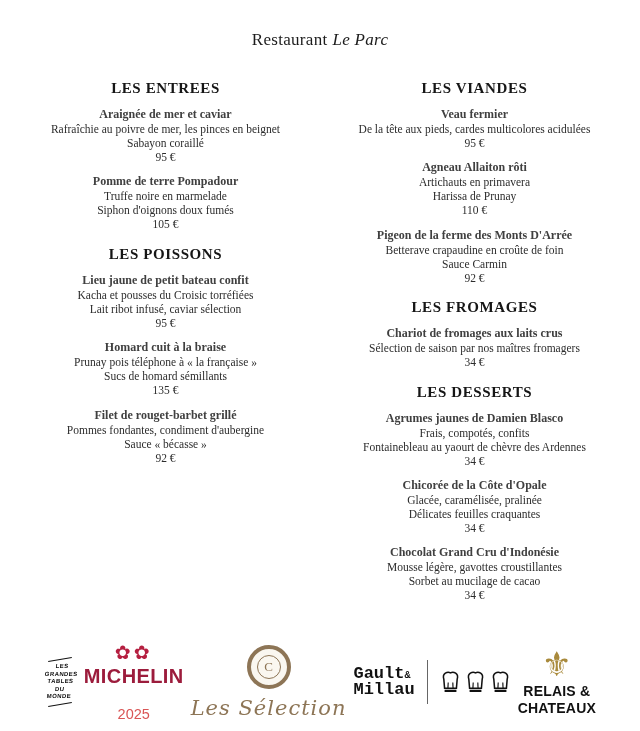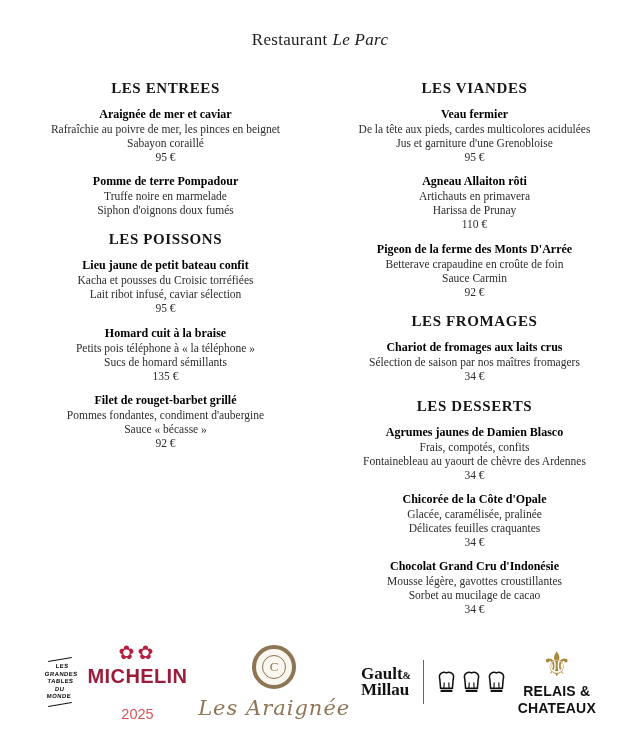--- a/index.html
+++ b/index.html
@@ -16,21 +16,21 @@
 
   .menu { display:flex; gap:26px; padding:30px 24px 0 24px; }
   .col { flex:1; text-align:center; }
 
   .section { margin-bottom:14px; }
   .section-heading {
     font-size:15px; font-weight:bold; letter-spacing:0.6px;
     margin:0 0 10px 0; color:#161616;
   }
   .dish { margin-bottom:10px; }
-  .dish-name { font-size:12px; font-weight:bold; line-height:1.25; color:#000000; }
+  .dish-name { font-size:12px; font-weight:bold; line-height:1.25; color:#404040; }
   .dish-line  { font-size:11.5px; line-height:1.22; color:#2c2c2c; }
   .dish-price { font-size:11.5px; line-height:1.25; color:#2c2c2c; }
 
   .footer {
     position:absolute; left:0; right:0; bottom:6px; height:86px;
     display:flex; align-items:center; justify-content:space-between;
     padding:0 44px;
   }
 
   
@@ -55,21 +55,21 @@
   }
   .c-inner {
     width:22px; height:22px; border-radius:50%; border:1.5px solid #8d7556;
     display:flex; align-items:center; justify-content:center;
     font-size:13px; font-family:"Liberation Serif", serif;
   }
   .c-name { font-family:"DejaVu Serif", serif; font-style:italic;
     font-size:21px; letter-spacing:1px; }
 
   
-  .gault { display:flex; align-items:center; font-family:Liberation Serif, serif; }
+  .gault { display:flex; align-items:center; font-family:Liberation Mono, monospace; }
   .g-words { font-weight:bold; font-size:17px; line-height:0.95; color:#111; text-align:left; }
   .g-amp { font-size:10px; }
   .g-bar { width:1px; height:44px; background:#666; margin:0 12px; }
   .g-toques { display:flex; gap:4px; align-items:flex-end; }
 
   
   .relais { text-align:center; font-family:"Liberation Sans", sans-serif; }
   .r-fleur { color:#a98a3c; font-size:34px; line-height:1; }
   .r-name { font-weight:bold; font-size:14px; color:#111; line-height:1.2;
     letter-spacing:0.2px; margin-top:2px; }
@@ -92,55 +92,55 @@
         <div class="dish">
           <div class="dish-name">Araignée de mer et caviar</div>
           <div class="dish-line">Rafraîchie au poivre de mer, les pinces en beignet</div>
           <div class="dish-line">Sabayon coraillé</div>
           <div class="dish-price">95 €</div>
         </div>
         <div class="dish">
           <div class="dish-name">Pomme de terre Pompadour</div>
           <div class="dish-line">Truffe noire en marmelade</div>
           <div class="dish-line">Siphon d'oignons doux fumés</div>
+          <div class="dish-price">105 €</div>
         </div>
       </div>
 
       <div class="section">
         <h2 class="section-heading">LES POISSONS</h2>
         <div class="dish">
           <div class="dish-name">Lieu jaune de petit bateau confit</div>
           <div class="dish-line">Kacha et pousses du Croisic torréfiées</div>
           <div class="dish-line">Lait ribot infusé, caviar sélection</div>
           <div class="dish-price">95 €</div>
         </div>
         <div class="dish">
           <div class="dish-name">Homard cuit à la braise</div>
-          <div class="dish-line">Petits pois téléphone à « la téléphone »</div>
+          <div class="dish-line">Prunay pois téléphone à « la française »</div>
           <div class="dish-line">Sucs de homard sémillants</div>
           <div class="dish-price">135 €</div>
         </div>
         <div class="dish">
           <div class="dish-name">Filet de rouget-barbet grillé</div>
           <div class="dish-line">Pommes fondantes, condiment d'aubergine</div>
           <div class="dish-line">Sauce « bécasse »</div>
           <div class="dish-price">92 €</div>
         </div>
       </div>
 
     </div>
 
     <div class="col">
 
       <div class="section">
         <h2 class="section-heading">LES VIANDES</h2>
         <div class="dish">
           <div class="dish-name">Veau fermier</div>
           <div class="dish-line">De la tête aux pieds, cardes multicolores acidulées</div>
-          <div class="dish-line">Jus et garniture d'une Grenobloise</div>
           <div class="dish-price">95 €</div>
         </div>
         <div class="dish">
           <div class="dish-name">Agneau Allaiton rôti</div>
           <div class="dish-line">Artichauts en primavera</div>
           <div class="dish-line">Harissa de Prunay</div>
           <div class="dish-price">110 €</div>
         </div>
         <div class="dish">
           <div class="dish-name">Pigeon de la ferme des Monts D'Arrée</div>
@@ -201,21 +201,21 @@
     <div class="michelin">
       <div class="m-stars"><span>✿</span><span>✿</span></div>
       <div class="m-name">MICHELIN</div>
       <div class="m-year">2025</div>
     </div>
 
     <div class="crayeres">
       <div class="c-emblem">
         <div class="c-inner">C</div>
       </div>
-      <div class="c-name">Les Araignée</div>
+      <div class="c-name">Les Sélection</div>
     </div>
 
     <div class="gault">
       <div class="g-words">
         <span>Gault</span><span class="g-amp">&amp;</span><br>
         <span>Millau</span>
       </div>
       <div class="g-bar"></div>
       <div class="g-toques">
         <svg width="21" height="26" viewBox="0 0 22 26">

